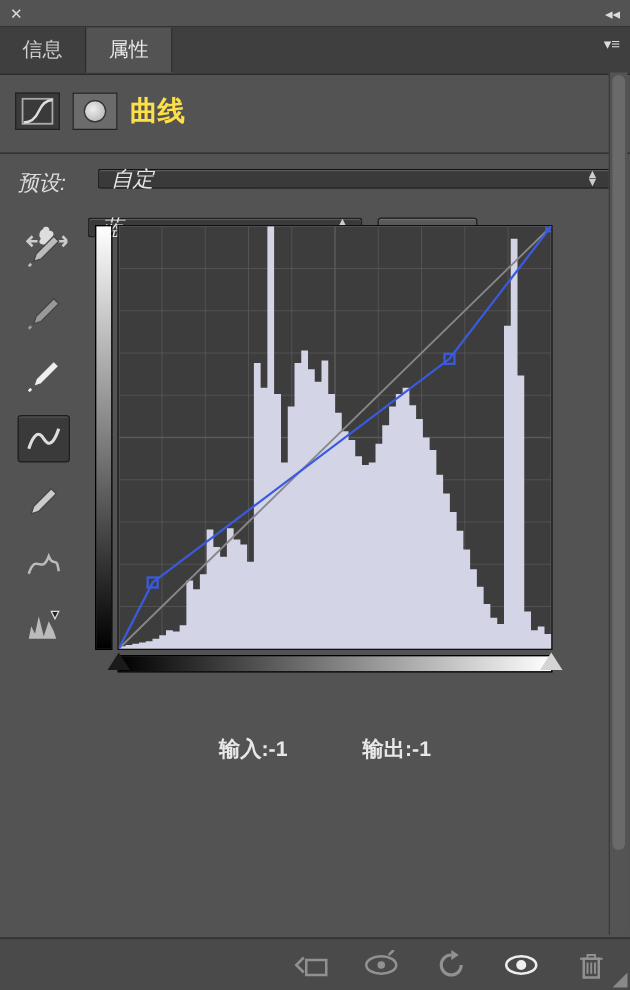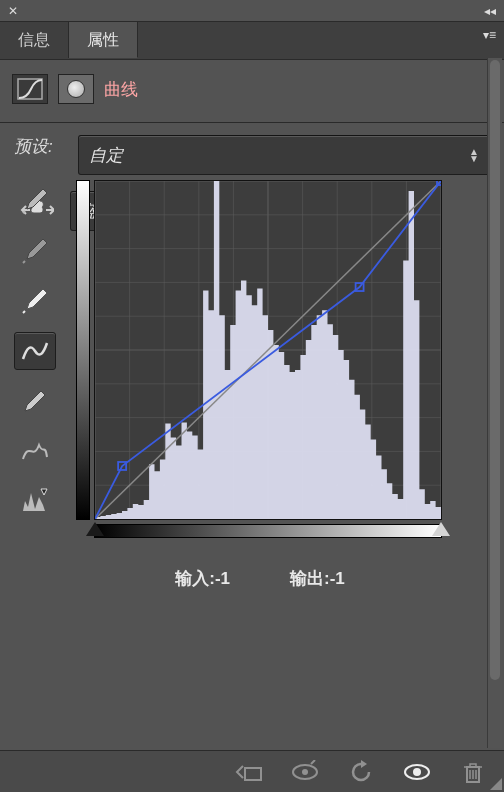--- a/index.html
+++ b/index.html
@@ -71,36 +71,36 @@
     border: 1px solid #222;
     display: flex;
     align-items: center;
     justify-content: center;
   }
   .mask-box .circle {
     width: 18px; height: 18px; border-radius: 50%;
     background: radial-gradient(circle at 40% 40%, #eee, #aaa);
     border: 1px solid #333;
   }
-  .title-text { font-size: 17px; color: #fca5a5; }
+  .title-text { font-size: 22px; color: #fde047; font-weight: bold; }
   .divider { height: 1px; background: #2a2a2a; margin: 4px 0 12px 0; }
   .content {
     padding: 0 14px;
     position: relative;
   }
   .row {
     display: flex;
     gap: 12px;
     margin-bottom: 16px;
     font-style: italic;
   }
   .label { font-size: 17px; min-width: 52px; }
   .select {
     flex: 1;
-    height: 40px;
+    height: 16px;
     background: #3a3a3a;
     border: 1px solid #1d1d1d;
     border-top-color: #141414;
     border-radius: 3px;
     display: flex;
     align-items: center;
     justify-content: space-between;
     padding: 0 10px;
     color: #e5e5e5;
     font-size: 17px;
@@ -178,21 +178,21 @@
     width: 0; height: 0;
     border-left: 9px solid transparent;
     border-right: 9px solid transparent;
     top: 342px;
   }
   .tri-black { left: 10px; border-bottom: 14px solid #1a1a1a; }
   .tri-white { left: 356px; border-bottom: 14px solid #d4d4d4; }
   .io-row {
     position: absolute;
     left: 76px;
-    top: 567px;
+    top: 588px;
     width: 368px;
     display: flex;
     justify-content: center;
     gap: 60px;
     font-size: 17px;
     color: #e8e8e8;
     font-weight: bold;
   }
   .bottom-bar {
     position: absolute;

